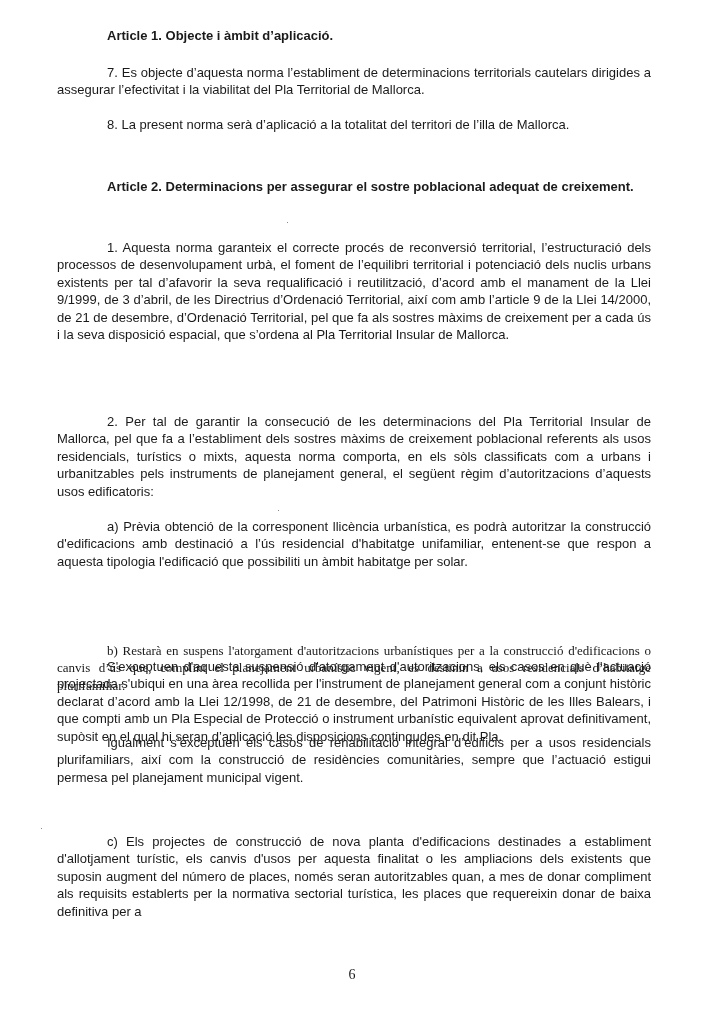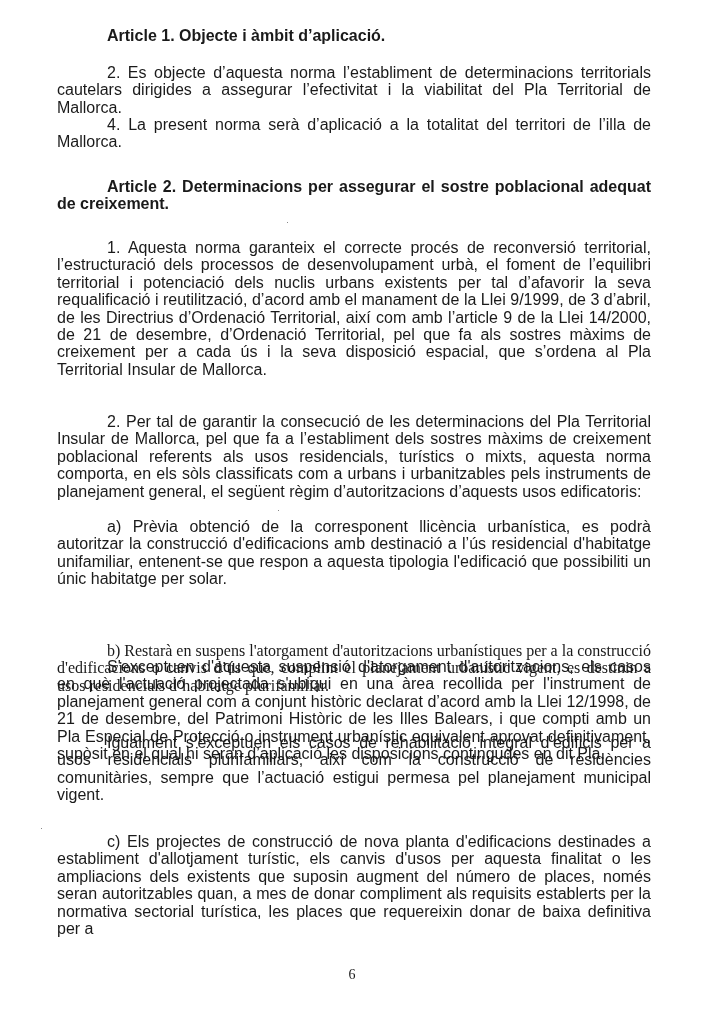--- a/index.html
+++ b/index.html
@@ -1,44 +1,44 @@
 <!DOCTYPE html>
 <html><head>
   <meta charset="utf-8">
   <style>
     html, body { margin: 0; padding: 0; background: #ffffff; }
     body {
       width: 704px; height: 1020px; position: relative; overflow: hidden;
       font-family: "Liberation Sans", sans-serif; color: #1a1a1a;
     }
     .page { position: absolute; left: 57px; top: 0; width: 594px; }
-    .blk { position: absolute; left: 0; width: 594px; font-size: 16px; line-height: 17.4px; text-align: justify; }
+    .blk { position: absolute; left: 0; width: 594px; font-size: 13px; line-height: 17.4px; text-align: justify; }
     .blk .ind { display: inline-block; width: 50px; }
     .head { font-weight: bold; }
     .pnum { position: absolute; left: 0; width: 704px; text-align: center; top: 967px;
       font-family: "Liberation Serif", serif; font-size: 14px; }
     .speck { position: absolute; width: 1px; height: 1px; background: #888; }
   </style>
 </head>
 <body>
 
 <div class="page">
   <div class="blk head" style="top:27px;"><span class="ind"></span><span>Article 1. Objecte i àmbit d’aplicació.</span></div>
 
-  <div class="blk" style="top:64px;"><span class="ind"></span><span>2. Es objecte d’aquesta norma l’establiment de determinacions territorials cautelars dirigides a assegurar l’efectivitat i la viabilitat del Pla Territorial de Mallorca.</span></div>
+  <div class="blk" style="top:64px;"><span class="ind"></span><span>7. Es objecte d’aquesta norma l’establiment de determinacions territorials cautelars dirigides a assegurar l’efectivitat i la viabilitat del Pla Territorial de Mallorca.</span></div>
 
-  <div class="blk" style="top:116px;"><span class="ind"></span><span>4. La present norma serà d’aplicació a la totalitat del territori de l’illa de Mallorca.</span></div>
+  <div class="blk" style="top:116px;"><span class="ind"></span><span>8. La present norma serà d’aplicació a la totalitat del territori de l’illa de Mallorca.</span></div>
 
   <div class="blk head" style="top:178px;"><span class="ind"></span><span>Article 2. Determinacions per assegurar el sostre poblacional adequat de creixement.</span></div>
 
   <div class="blk" style="top:239px;"><span class="ind"></span><span>1. Aquesta norma garanteix el correcte procés de reconversió territorial, l’estructuració dels processos de desenvolupament urbà, el foment de l’equilibri territorial i potenciació dels nuclis urbans existents per tal d’afavorir la seva requalificació i reutilització, d’acord amb el manament de la Llei 9/1999, de 3 d’abril, de les Directrius d’Ordenació Territorial, així com amb l’article 9 de la Llei 14/2000, de 21 de desembre, d’Ordenació Territorial, pel que fa als sostres màxims de creixement per a cada ús i la seva disposició espacial, que s’ordena al Pla Territorial Insular de Mallorca.</span></div>
 
   <div class="blk" style="top:413px;"><span class="ind"></span><span>2. Per tal de garantir la consecució de les determinacions del Pla Territorial Insular de Mallorca, pel que fa a l’establiment dels sostres màxims de creixement poblacional referents als usos residencials, turístics o mixts, aquesta norma comporta, en els sòls classificats com a urbans i urbanitzables pels instruments de planejament general, el següent règim d’autoritzacions d’aquests usos edificatoris:</span></div>
 
-  <div class="blk" style="top:518px;"><span class="ind"></span><span>a) Prèvia obtenció de la corresponent llicència urbanística, es podrà autoritzar la construcció d'edificacions amb destinació a l’ús residencial d'habitatge unifamiliar, entenent-se que respon a aquesta tipologia l'edificació que possibiliti un únic habitatge per solar.</span></div>
+  <div class="blk" style="top:518px;"><span class="ind"></span><span>a) Prèvia obtenció de la corresponent llicència urbanística, es podrà autoritzar la construcció d'edificacions amb destinació a l’ús residencial d'habitatge unifamiliar, entenent-se que respon a aquesta tipologia l'edificació que possibiliti un àmbit habitatge per solar.</span></div>
 
   <div class="blk" style="top:642px;font-family:Liberation Serif, serif;"><span class="ind"></span><span>b) Restarà en suspens l'atorgament d'autoritzacions urbanístiques per a la construcció d'edificacions o canvis d’ús que, complint el planejament urbanístic vigent, es destinin a usos residencials d’habitatge plurifamiliar.</span></div>
 
   <div class="blk" style="top:658px;"><span class="ind"></span><span>S'exceptuen d'aquesta suspensió d'atorgament d'autoritzacions, els casos en què l'actuació projectada s'ubiqui en una àrea recollida per l'instrument de planejament general com a conjunt històric declarat d’acord amb la Llei 12/1998, de 21 de desembre, del Patrimoni Històric de les Illes Balears, i que compti amb un Pla Especial de Protecció o instrument urbanístic equivalent aprovat definitivament, supòsit en el qual hi seran d’aplicació les disposicions contingudes en dit Pla.</span></div>
 
   <div class="blk" style="top:734px;"><span class="ind"></span><span>Igualment s’exceptuen els casos de rehabilitació integral d’edificis per a usos residencials plurifamiliars, així com la construcció de residències comunitàries, sempre que l’actuació estigui permesa pel planejament municipal vigent.</span></div>
 
   <div class="blk" style="top:833px;"><span class="ind"></span><span>c) Els projectes de construcció de nova planta d'edificacions destinades a establiment d'allotjament turístic, els canvis d'usos per aquesta finalitat o les ampliacions dels existents que suposin augment del número de places, només seran autoritzables quan, a mes de donar compliment als requisits establerts per la normativa sectorial turística, les places que requereixin donar de baixa definitiva per a</span></div>
 </div>
 

